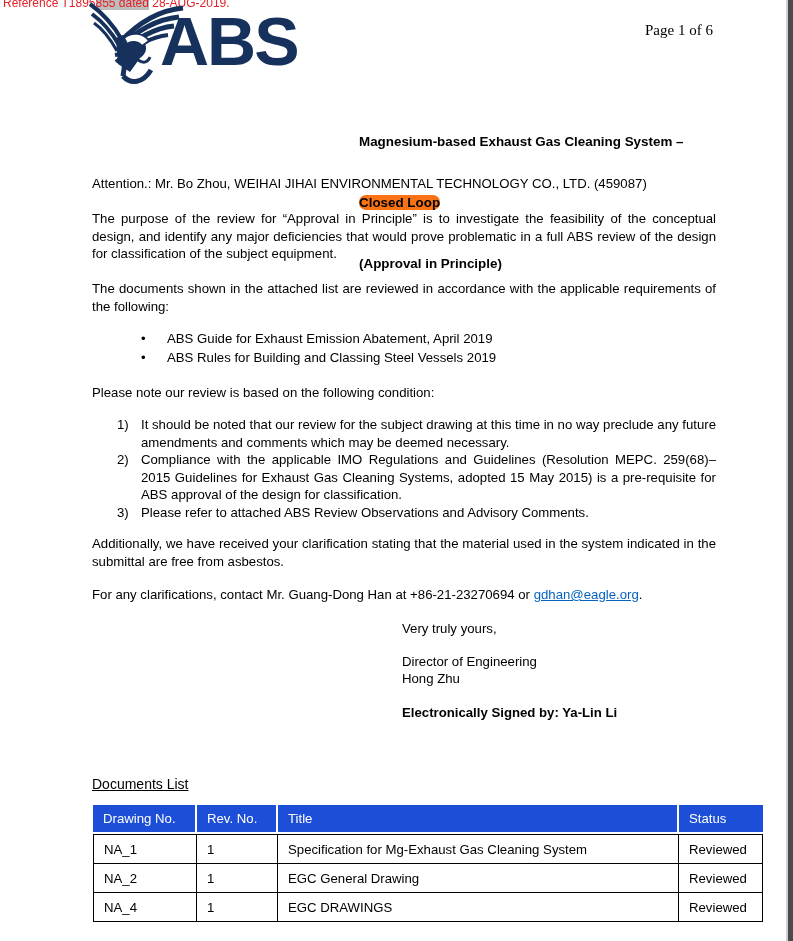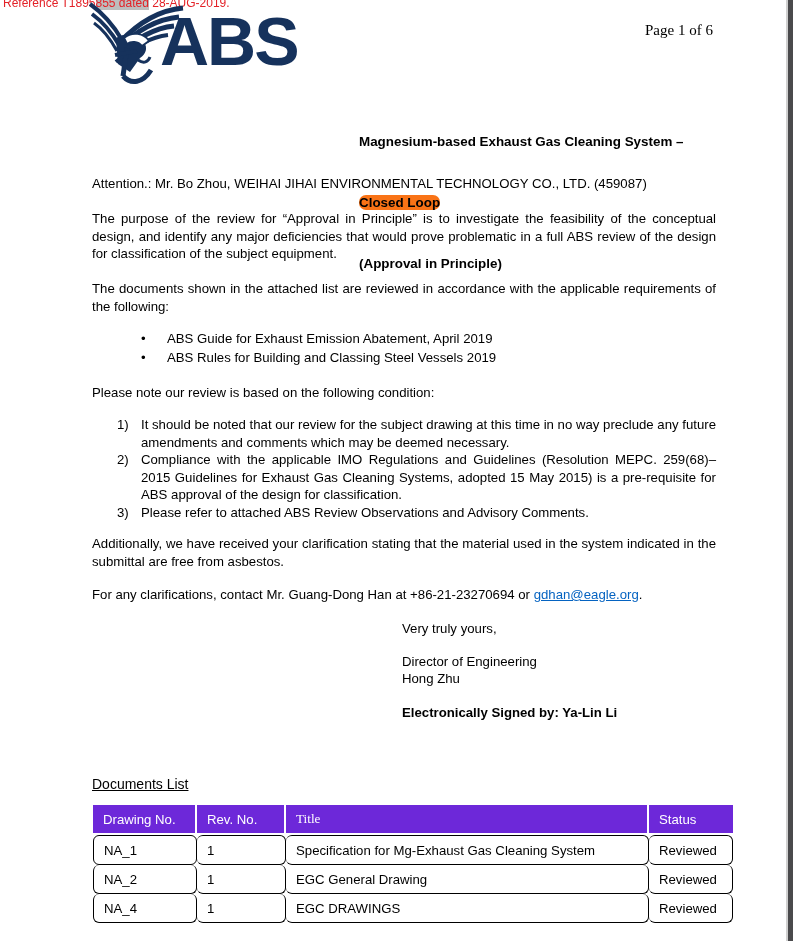--- a/index.html
+++ b/index.html
@@ -48,31 +48,31 @@
 
   .signature { position:absolute; left:382px; top:620px; font-size:13.2px; line-height:17.5px;margin-left:20px; }
   .signature .name-block { margin-top:15px; }
   .signature .esign { margin-top:16px;font-weight:bold; }
 
   .docs-heading { position:absolute; left:92px; top:776px; font-size:14px; text-decoration:underline; }
 
   
   .docs-table { position:absolute; left:93px; top:805px; border-spacing:0; font-size:13.2px; }
   .docs-table th {
-    background:#6d28d9; color:#fff; font-weight:normal; text-align:left;
+    background:#1d4ed8; color:#fff; font-weight:normal; text-align:left;
     padding:6px 10px; border-right:2px solid #fff; border-bottom:2px solid #fff;
   }
   .docs-table th:last-child { border-right:none; }
   .docs-table td {
     background:#fff; padding:6.5px 10px;
-    border-bottom:1px solid #000; border-right:1px solid #000;border-radius:6px;
+    border-bottom:1px solid #000; border-right:1px solid #000;
   }
   .docs-table td:first-child { border-left:1px solid #000; }
   .docs-table tbody tr:first-child td { border-top:1px solid #000; }
-  .col-drawing { width:104px; } .col-rev { width:89px; } .col-title { width:363px;font-family:Liberation Serif, serif; } .col-status { width:84px; }
+  .col-drawing { width:104px; } .col-rev { width:81px; } .col-title { width:401px; } .col-status { width:84px; }
 </style>
 </head>
 <body>
 
 <div class="edge-light"></div>
 <div class="edge-dark"></div>
 
 <div class="ref-line"><span>Reference T1895</span><span class="hl">855 dated</span><span> 28-AUG-2019.</span></div>
 
 <svg class="logo-eagle" width="100" height="86" viewBox="0 0 100 86">

